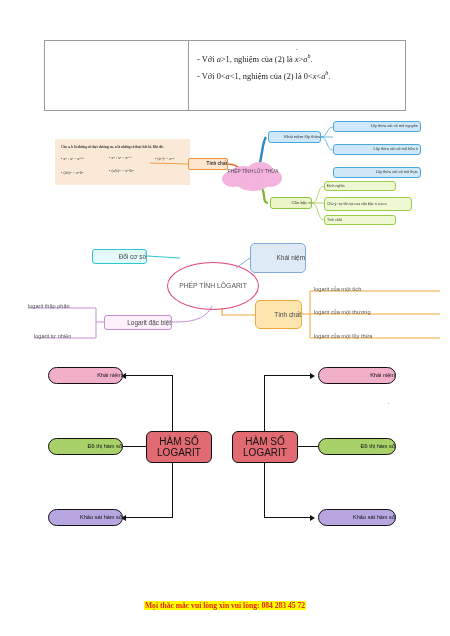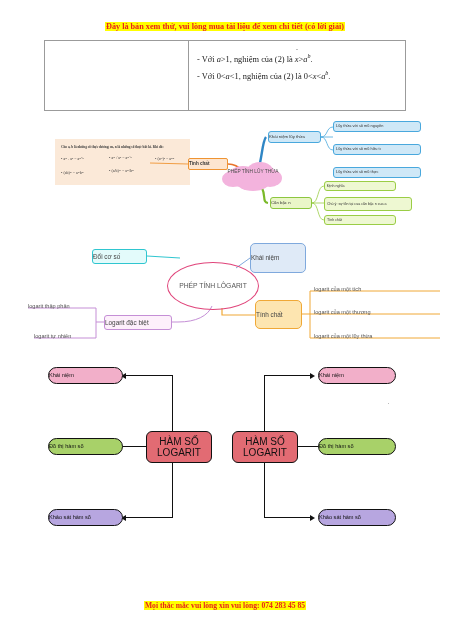--- a/index.html
+++ b/index.html
@@ -31,21 +31,21 @@
     font-family:"Liberation Serif",serif;font-size:8.4px;color:#1a1a1a;line-height:1.9;
   }
   .tbl .dot{display:block;text-align:center;height:6px;line-height:6px;font-size:8px;}
   .it{font-style:italic;}
   .sup{font-size:6px;vertical-align:super;font-style:italic;}
 
   
   .mm{position:absolute;}
   .node{
     position:absolute;box-sizing:border-box;
-    display:flex;align-items:center;justify-content:flex-start;text-align:center;
+    display:flex;align-items:center;justify-content:flex-end;text-align:center;
     font-family:"Liberation Sans",sans-serif;color:#333;
     line-height:1.15;
   }
   .lnk{position:absolute;background:#888;}
 
   
   #mm1{left:0;top:120px;width:450px;height:112px;}
   #mm1 .formulabox{
     position:absolute;left:55px;top:139px;width:135px;height:46px;
     background:#fbe9d8;border:0;
@@ -159,23 +159,20 @@
     position:absolute;left:0;top:601px;width:450px;text-align:center;
     font-family:"Liberation Serif",serif;font-weight:bold;font-size:7.6px;color:#e8231a;
   }
   .contact span{background:#ffff00;padding:0 1px;}
 </style>
 </head>
 <body>
 
 <div class="page">
 
-  <div class="notice">
-    <span>Đây là bản xem thử, vui lòng mua tài liệu để xem chi tiết (có lời giải)</span>
-  </div>
 
   <div class="tbl">
     <div class="divider"></div>
     <div class="cell-left"></div>
     <div class="cell-right">
       <span class="dot">.</span>
       <div>
         <span>- Với </span><span class="it">a</span><span>&gt;1, nghiệm của (2) là </span><span class="it">x</span><span>&gt;</span><span class="it">a</span><span class="sup">b</span><span>.</span>
       </div>
       <div>
@@ -309,16 +306,16 @@
       <span>HÀM SỐ LOGARIT</span>
     </div>
     <div class="node pill pink" style="left:318px;top:367px;width:78px;">Khái niệm</div>
     <div class="node pill green" style="left:318px;top:438px;width:78px;">Đồ thị hàm số</div>
     <div class="node pill purple" style="left:318px;top:509px;width:78px;">Khảo sát hàm số</div>
 
     <div class="tinydot" style="left:388px;top:403px;"></div>
   </div>
 
   <div class="contact">
-    <span>Mọi thắc mắc vui lòng xin vui lòng: 074 283 45 85</span>
+    <span>Mọi thắc mắc vui lòng xin vui lòng: 084 283 45 72</span>
   </div>
 
 </div>
 
 </body></html>

